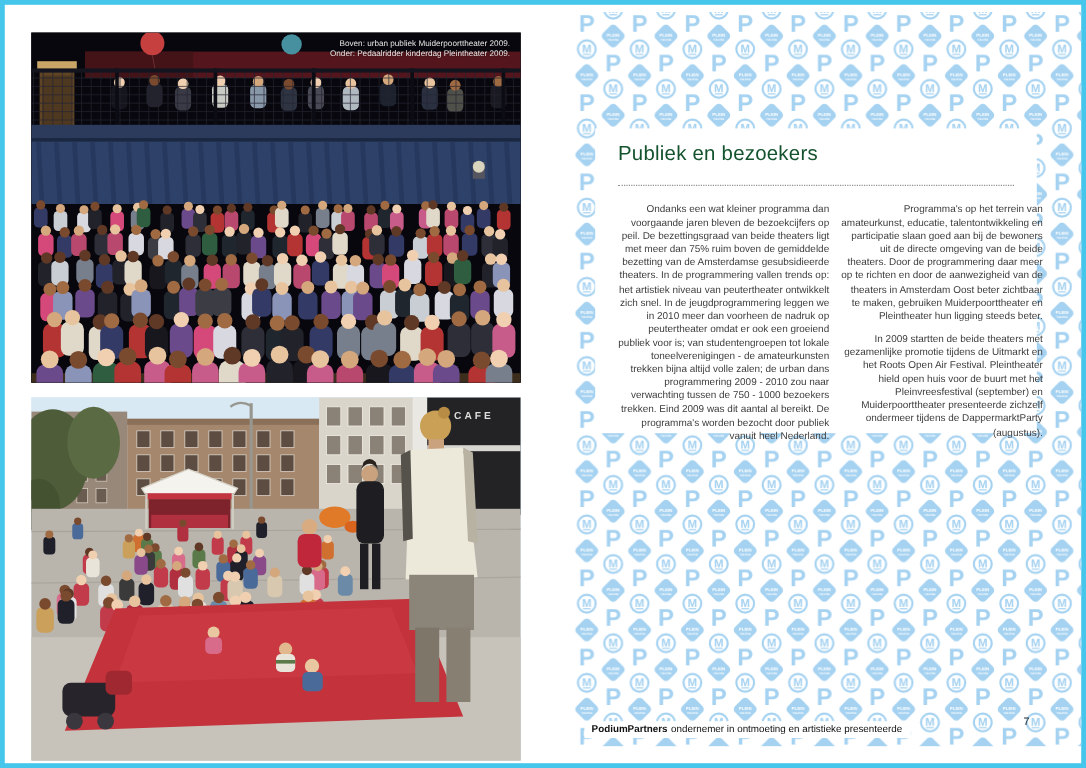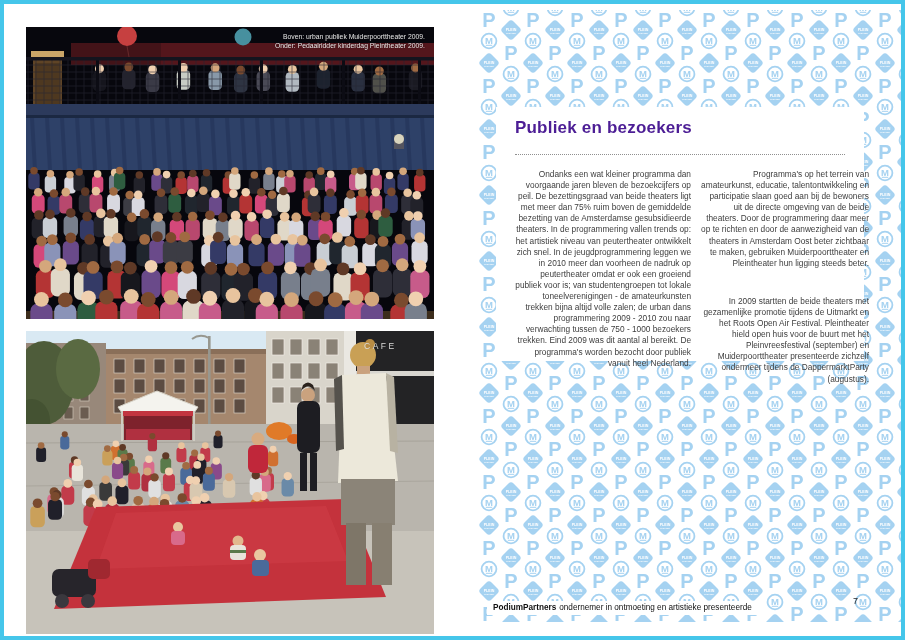--- a/index.html
+++ b/index.html
@@ -5,31 +5,31 @@
   *{margin:0;padding:0;box-sizing:border-box}
   html,body{width:905px;height:640px}
   body{font-family:"Liberation Sans",sans-serif;background:#ffffff}
   .sheet{position:relative;width:905px;height:640px;background:#fff;border:4px solid #45c6ea;overflow:hidden}
 
   
   .photo{position:absolute;overflow:hidden}
   #photo1{left:22px;top:23px;width:408px;height:292px;background:#07070d}
   #photo2{left:22px;top:327px;width:408px;height:303px;background:#dcebf4}
   .caption{position:absolute;top:6px;right:9px;text-align:right;color:#f2f2f2;font-size:6.8px;line-height:8.6px;opacity:.95;text-shadow:0 0 2px rgba(0,0,0,.6)}
-  .cafe-sign{position:absolute;left:338px;top:10px;width:62px;color:#dcdcda;font-size:8.5px;letter-spacing:2.5px;font-weight:normal}
+  .cafe-sign{position:absolute;left:338px;top:10px;width:62px;text-align:center;color:#dcdcda;font-size:8.5px;letter-spacing:2.5px;font-weight:bold}
 
   
   .pattern-area{position:absolute;left:474px;top:6px;width:426px;height:612px}
   .content-box{position:absolute;left:492px;top:103px;width:368px;height:254px;background:#fff}
-  .title{position:absolute;left:19px;top:11px;font-size:17px;font-weight:bold;color:#4c1d95;letter-spacing:.2px}
+  .title{position:absolute;left:19px;top:11px;font-size:17px;font-weight:normal;color:#14532d;letter-spacing:.2px}
   .rule{position:absolute;left:19px;top:47px;width:330px;border-top:1px dotted #8f8f8f}
   .col{position:absolute;top:62px;font-size:8.3px;line-height:11.1px;color:#3d3d3d;text-align:right}
   .col-left{left:19px;width:176px}
   .col-right{left:205px;width:168px}
-  .col p+p{margin-top:27px}
+  .col p+p{margin-top:8px}
   .footer{position:absolute;left:483px;top:597px;background:#fff;padding:2px 7px 3px 6px;font-size:8.2px;color:#101010;white-space:nowrap}
   .footer .brand{font-weight:bold}
   .footer .tagline{margin-left:3px}
   .pagenum{position:absolute;left:849px;top:592px;font-size:9px;color:#2a2a2a}
 </style>
 </head>
 <body>
 
 <div class="sheet">
 

